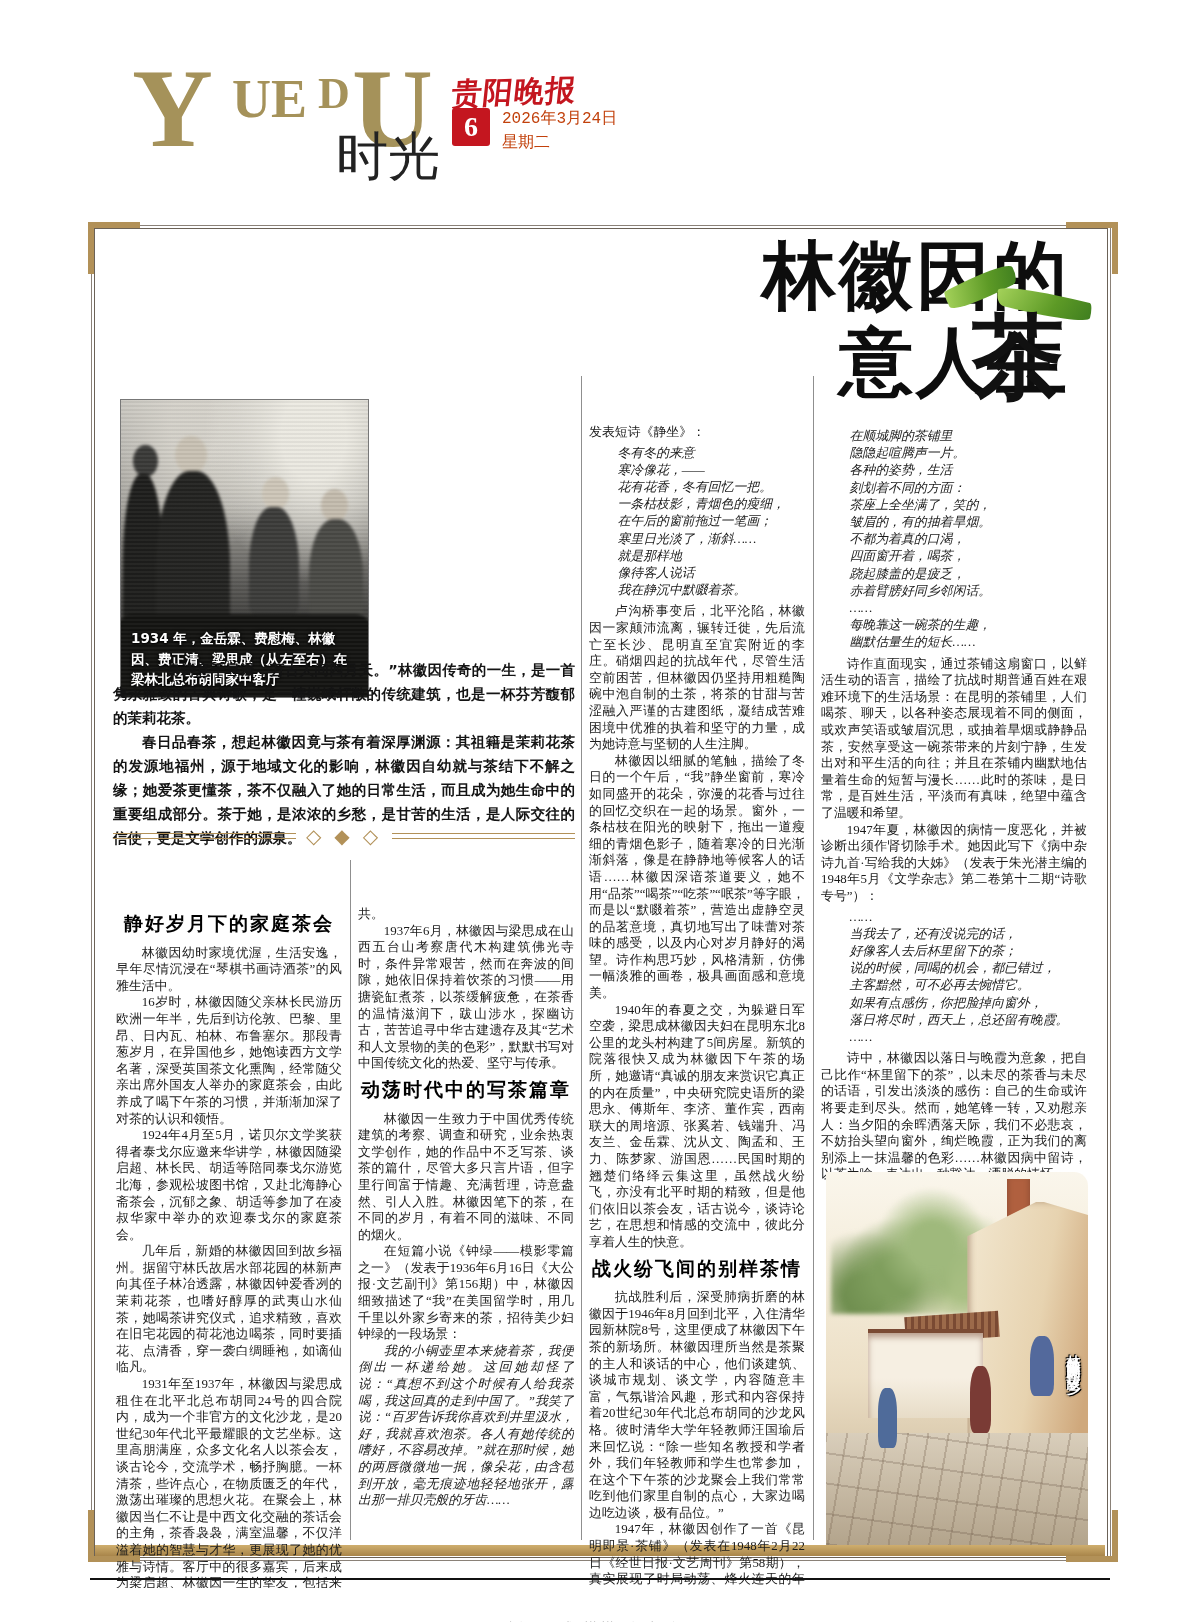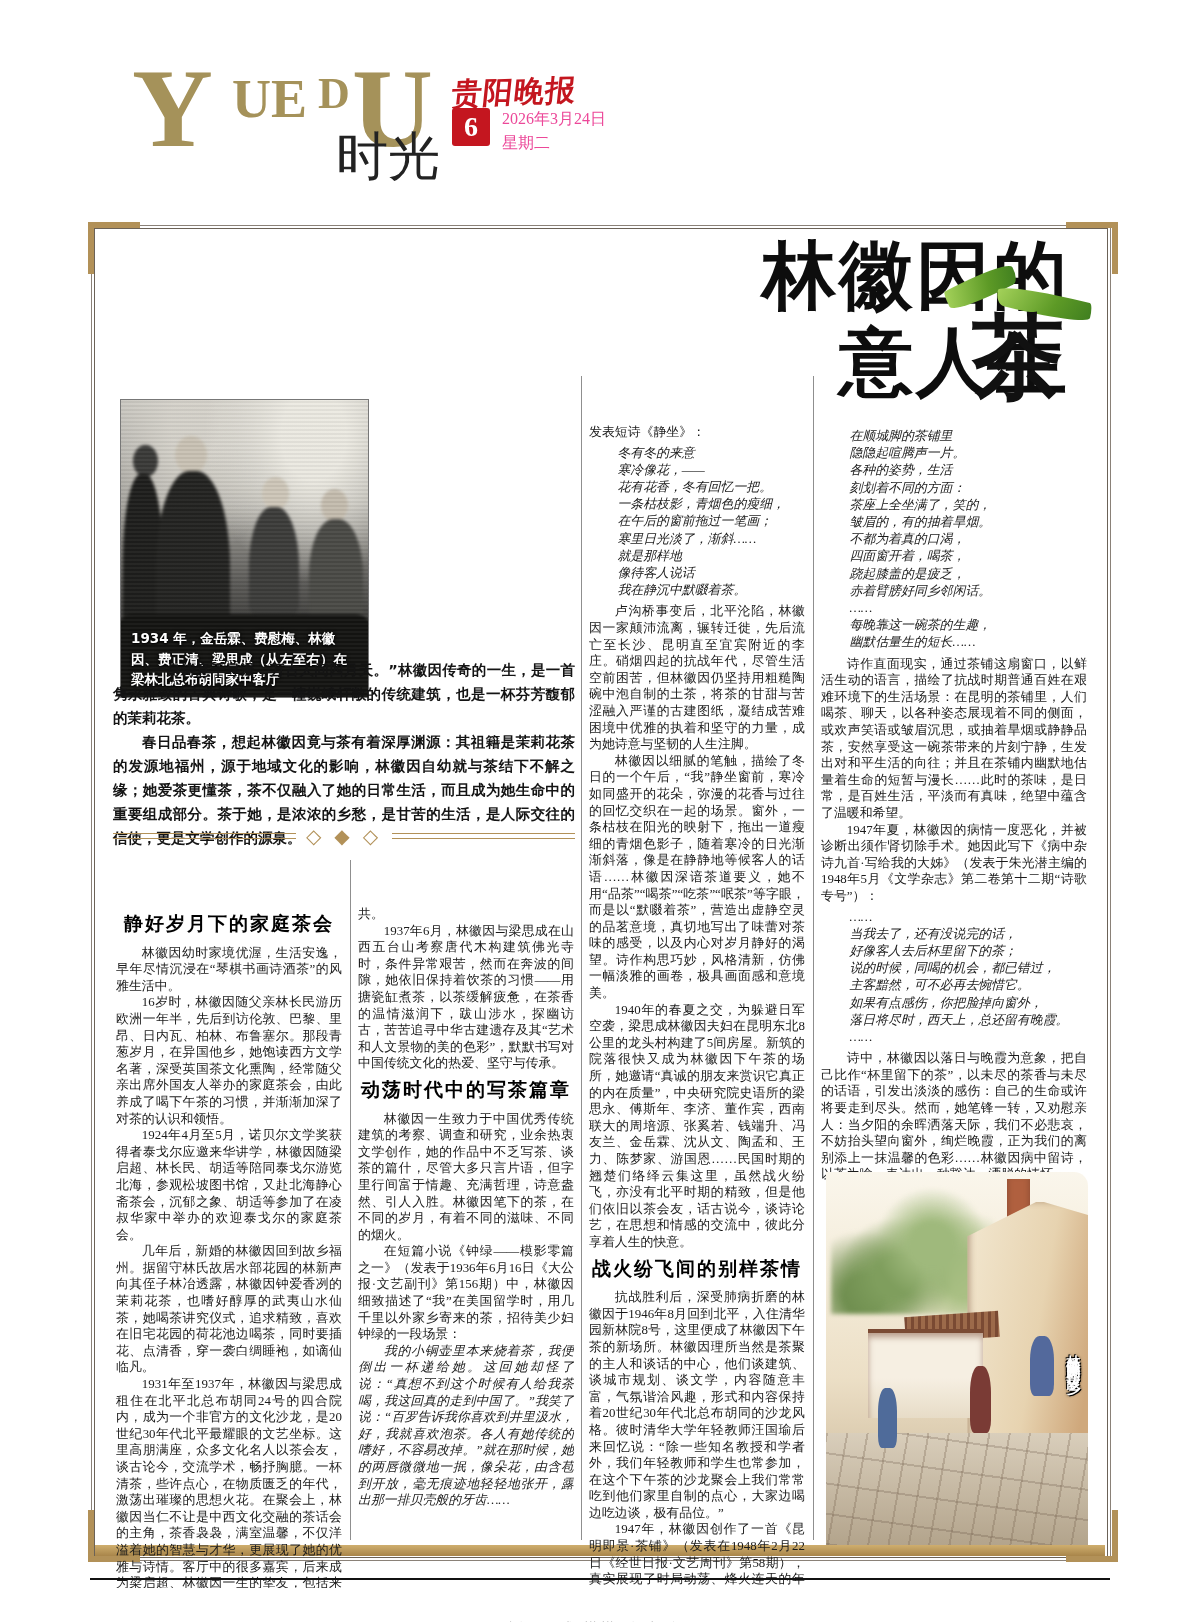--- a/index.html
+++ b/index.html
@@ -9,21 +9,21 @@
 
   
   .m-letter{font-family:"Liberation Serif",serif;color:#a5925a;font-weight:bold;line-height:1;}
   .m-cn-main{font-family:"DejaVu Sans",sans-serif;font-weight:900;color:#a5925a;line-height:1;}
   .m-cn-sub{font-family:"DejaVu Sans",sans-serif;font-weight:500;color:#222;line-height:1;}
   .paper-name{font-family:"Liberation Serif",serif;font-weight:bold;color:#c4161f;
               font-size:30px;transform:skewX(-8deg) rotate(-2deg);letter-spacing:1px;}
   .page-box{width:38px;height:38px;background:#c4161f;border-radius:3px;color:#fff;
             font-family:"Liberation Serif",serif;font-weight:bold;font-size:28px;
             display:flex;align-items:center;justify-content:center;}
-  .date-line{font-family:Liberation Serif, serif;font-size:16px;color:#ec4899;line-height:1.4;}
+  .date-line{font-family:Liberation Mono, monospace;font-size:16px;color:#c2410c;line-height:1.4;}
 
   
   .frame{border:1px solid #6b6257;outline:1px solid #8a8178;outline-offset:2px;background:#fff;}
   .corner{width:46px;height:46px;border:6px solid #b29158;}
   .c-tl{border-right:none;border-bottom:none;}
   .c-tr{border-left:none;border-bottom:none;}
   .c-bl{border-right:none;border-top:none;}
   .c-br{border-left:none;border-top:none;}
   .goldbar{background:linear-gradient(#cfae6e,#a8854a);}
 

